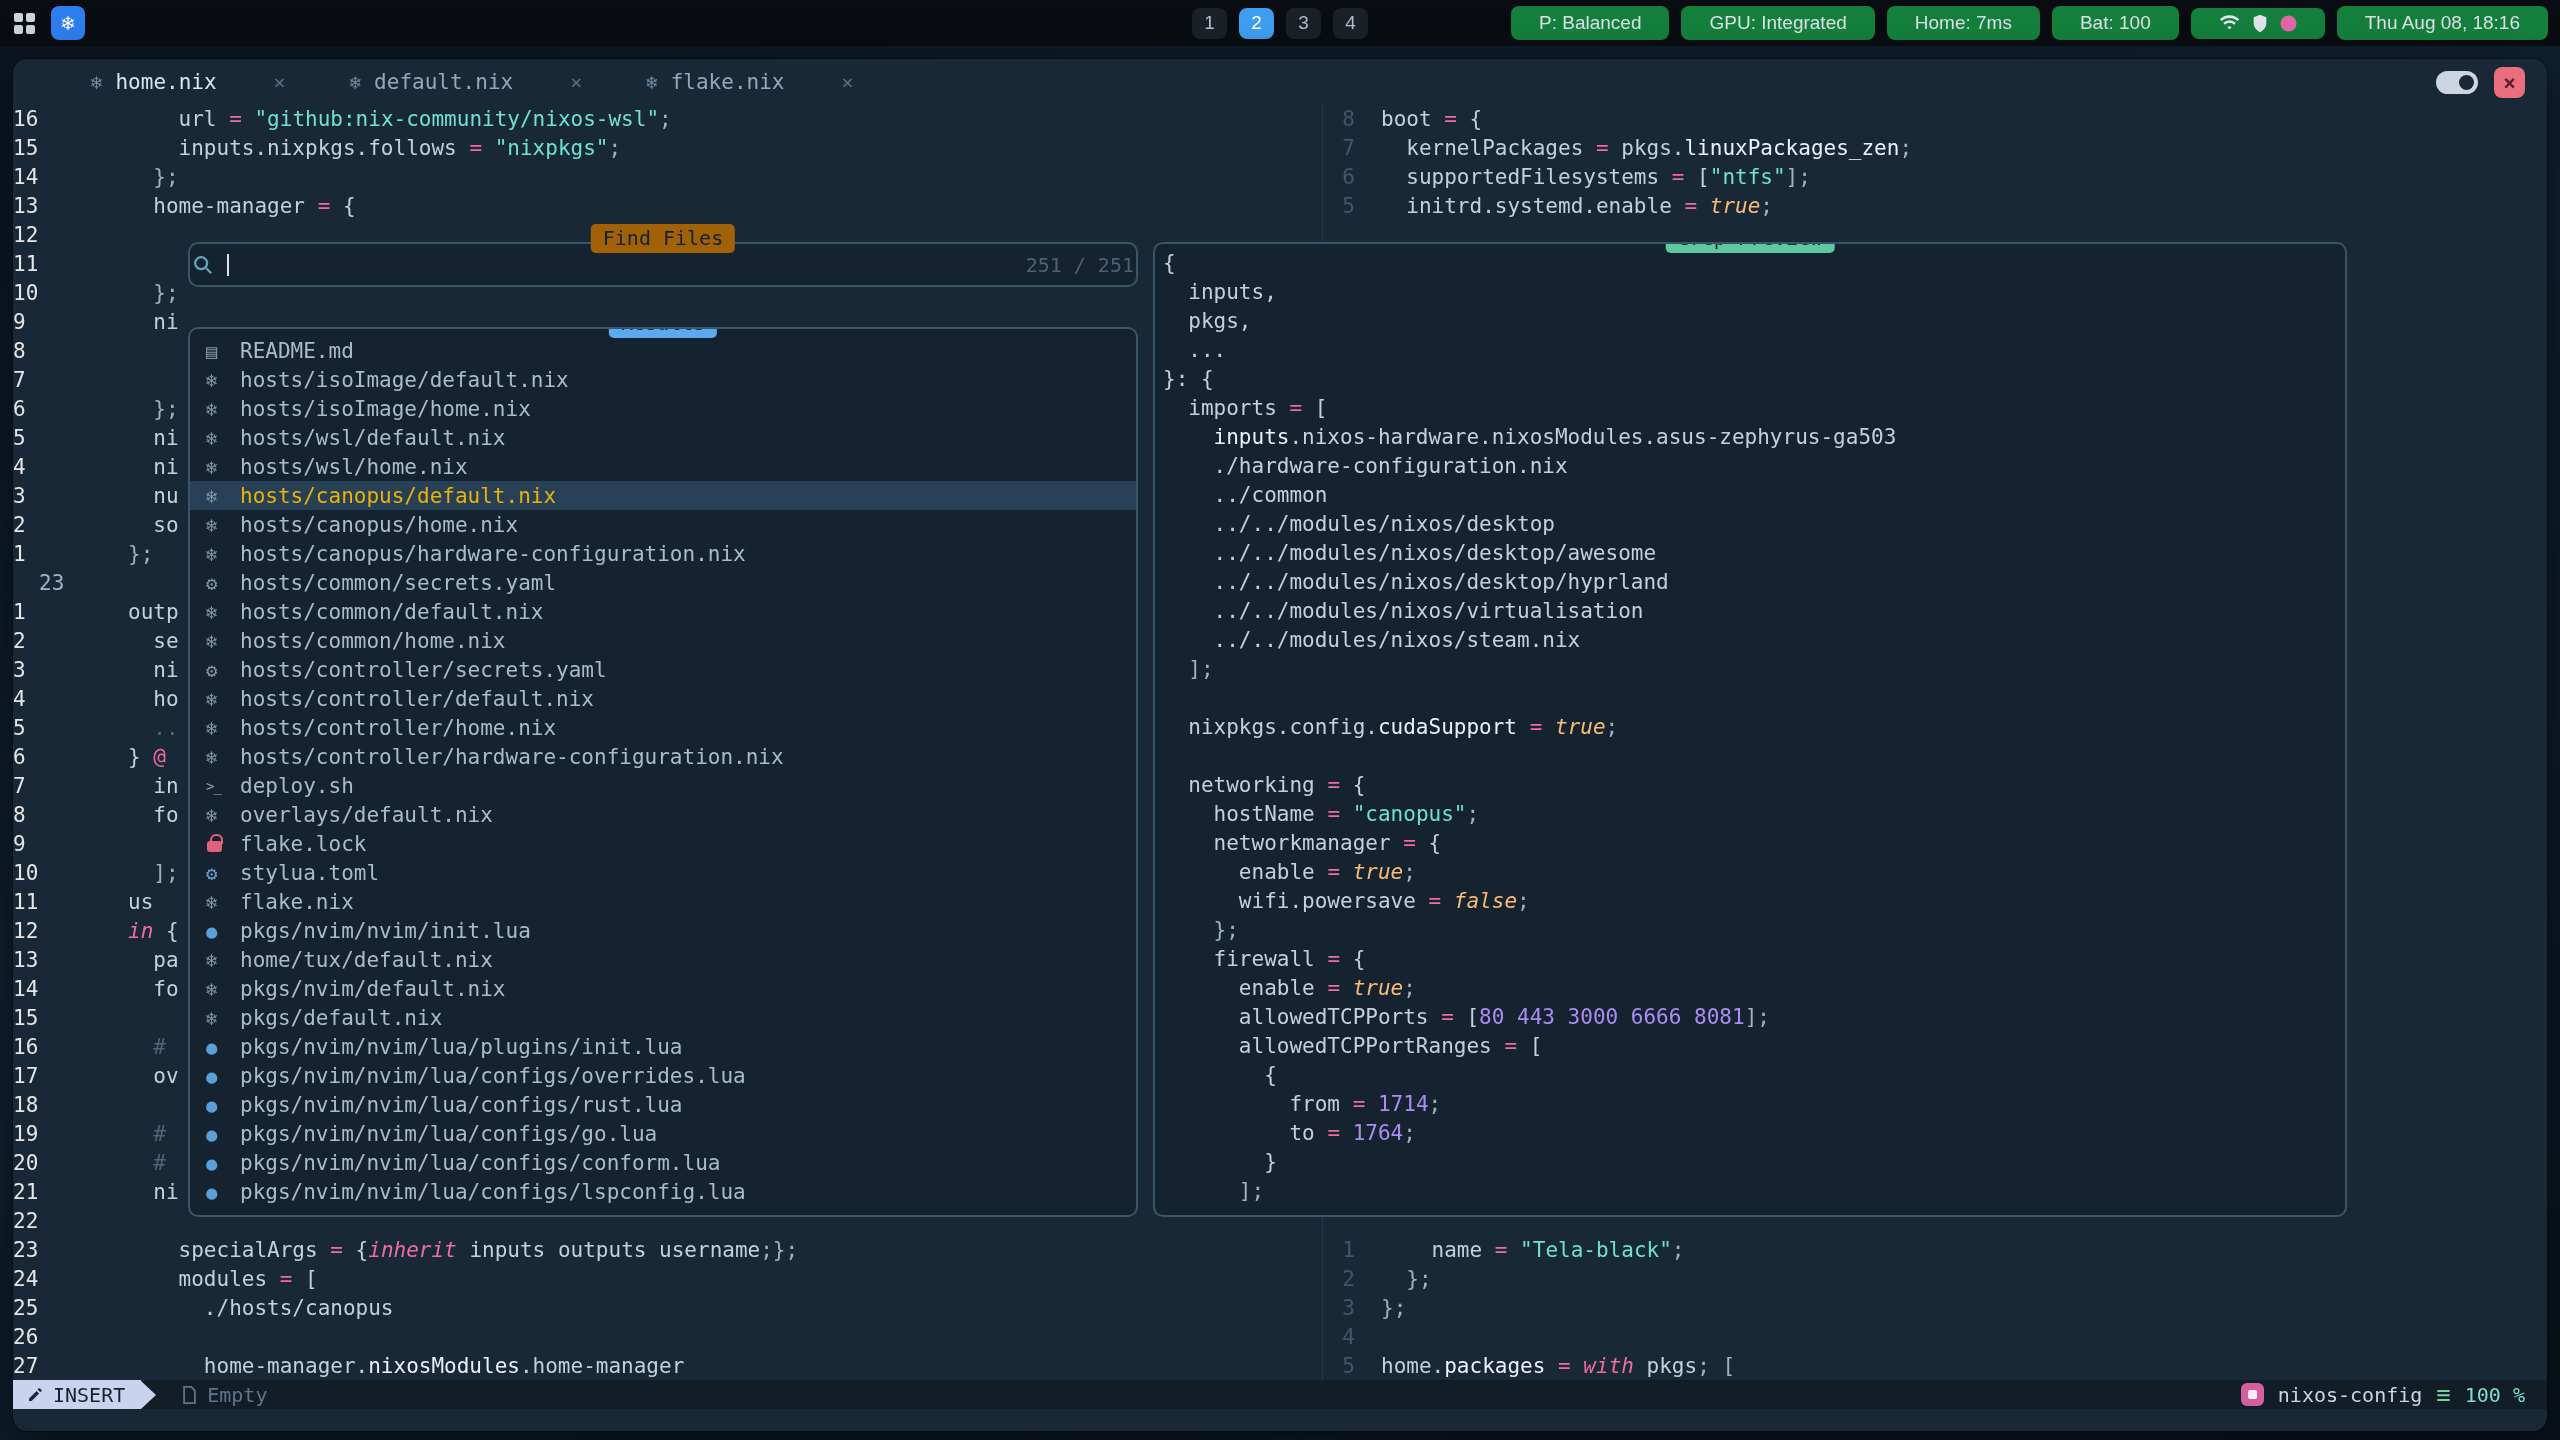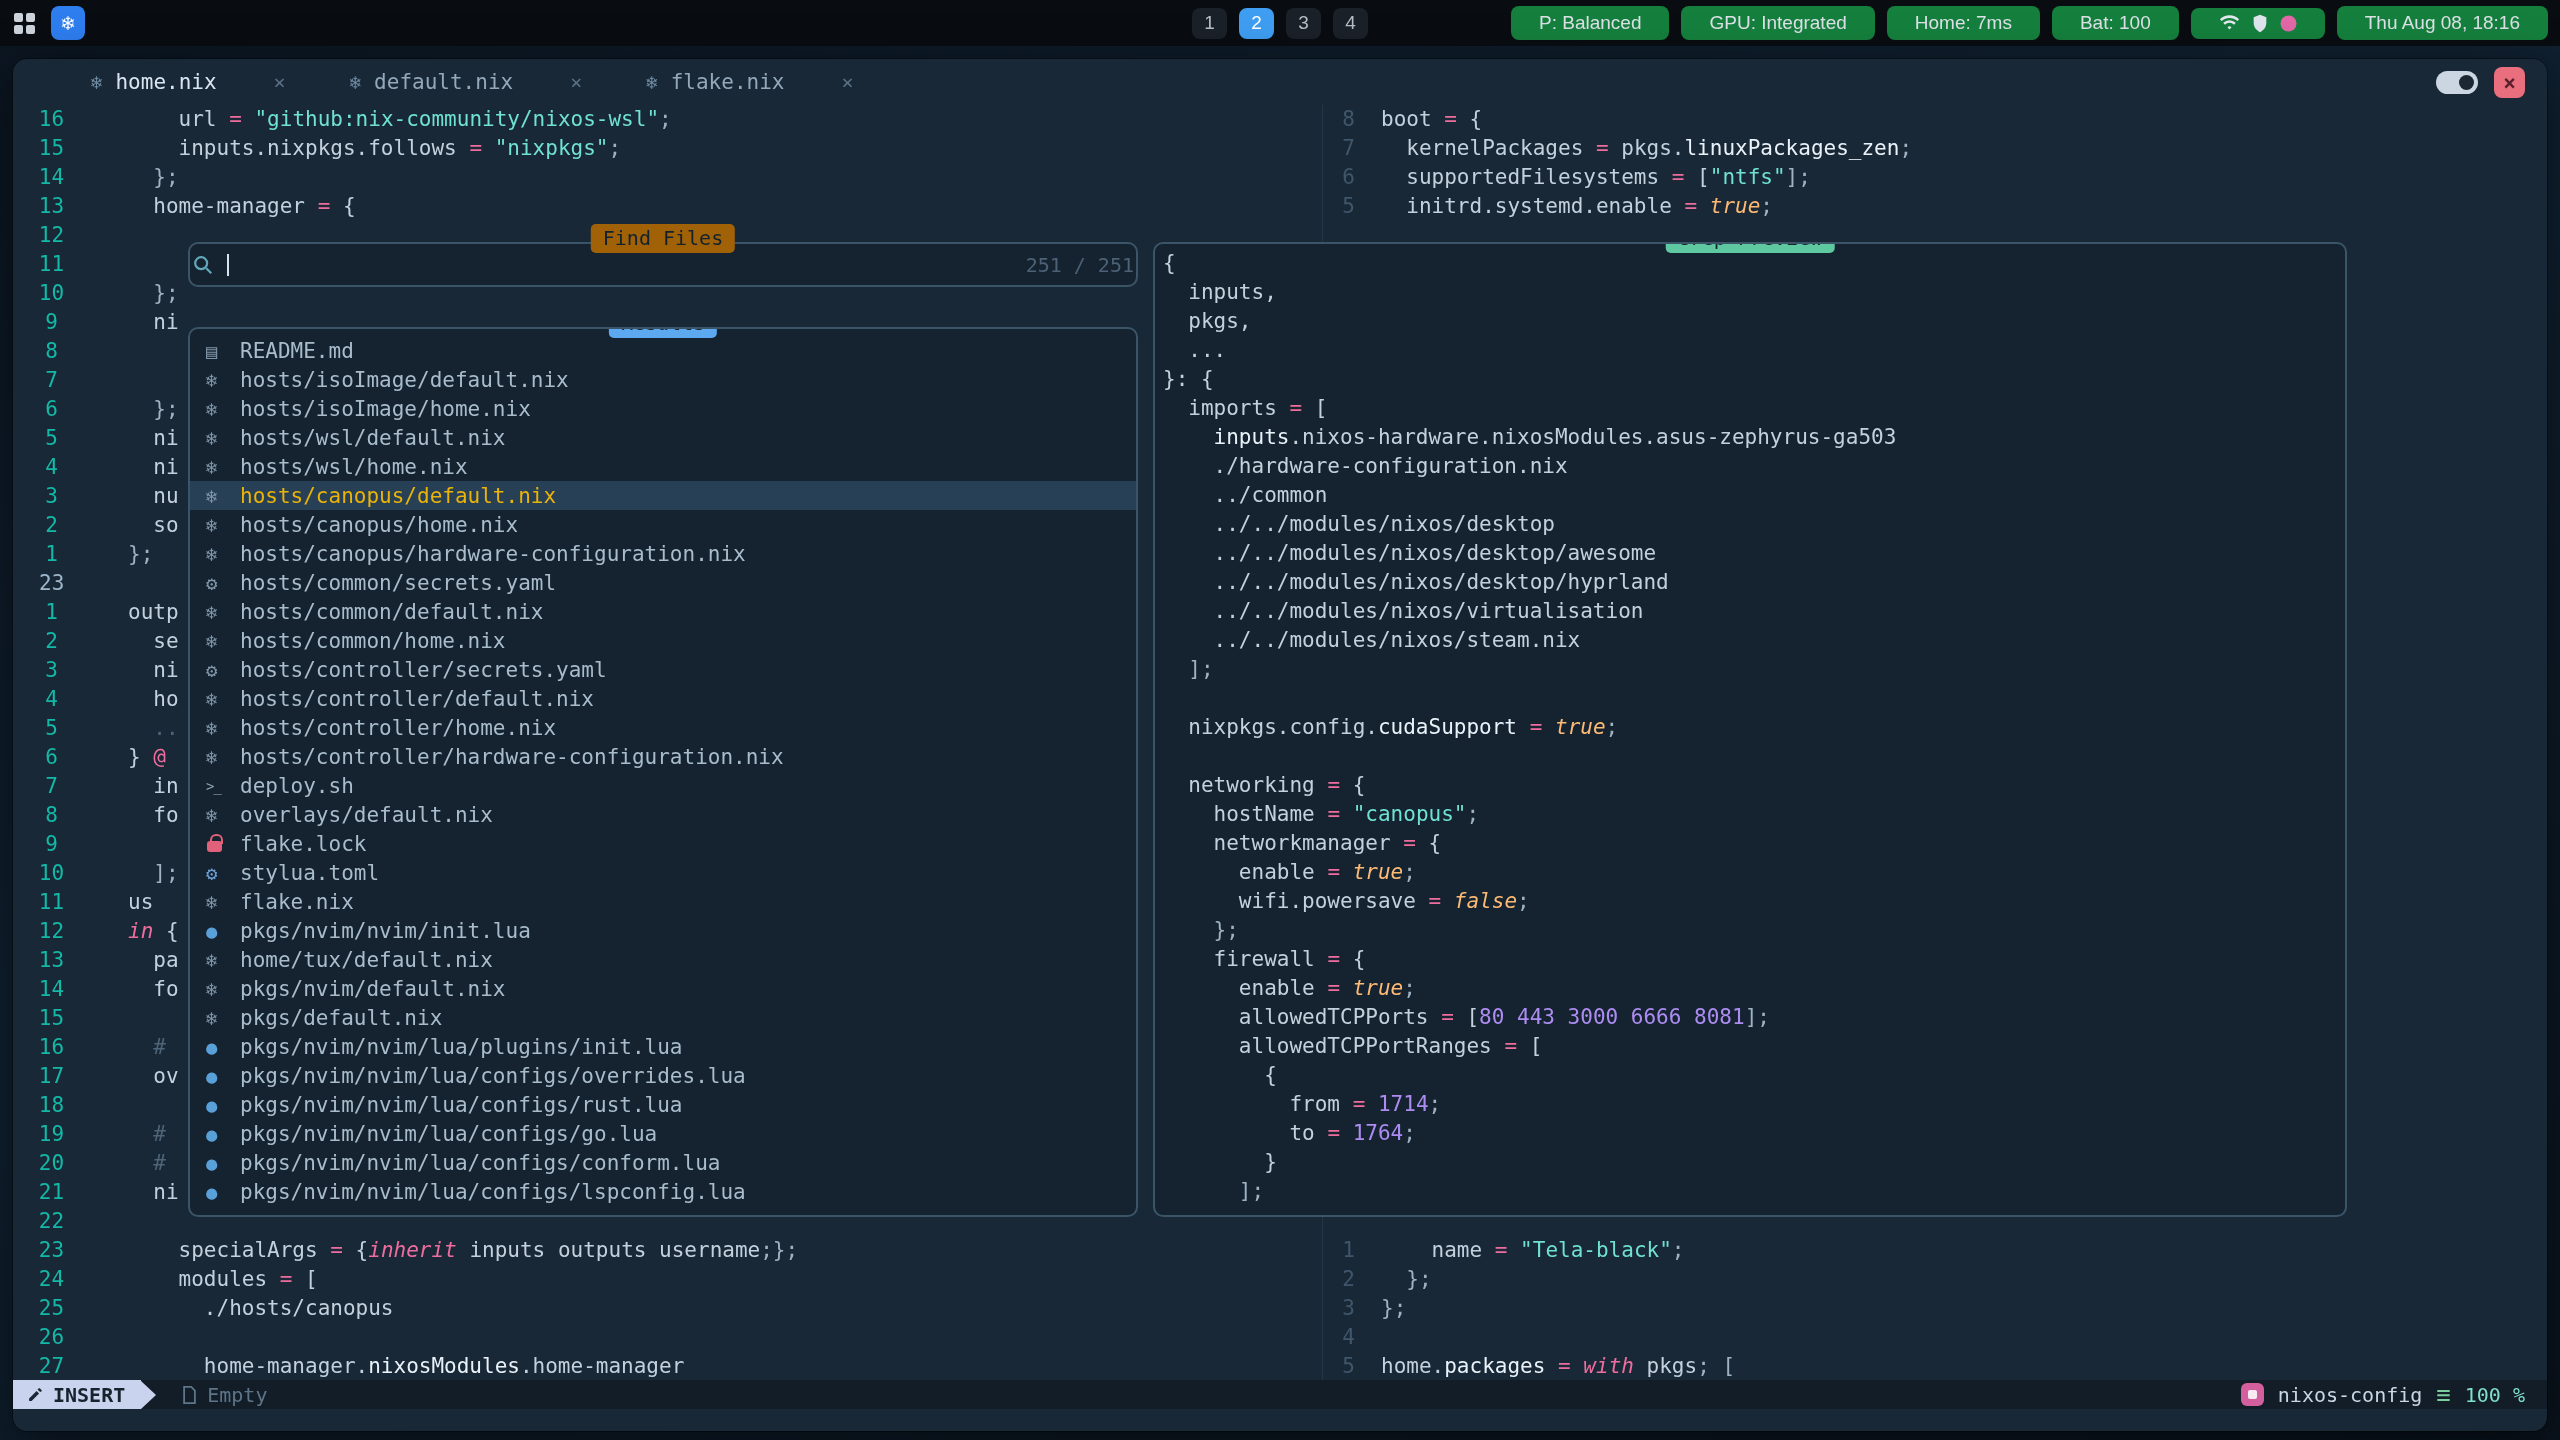--- a/index.html
+++ b/index.html
@@ -32,21 +32,21 @@
   .wtoggle{width:42px;height:23px;background:#ccd6e2;border-radius:12px;position:relative;cursor:pointer}
   .wtoggle::after{content:"";position:absolute;right:4px;top:4px;width:15px;height:15px;border-radius:50%;background:#1d2733}
   .wclose{width:31px;height:31px;background:#e96e7e;border-radius:8px;color:#5a1f2b;font-size:21px;font-weight:bold;
     display:flex;align-items:center;justify-content:center;cursor:pointer}
   
   .pane{position:absolute;top:46px;font-size:21px;line-height:29px}
   .pane-left{left:0;width:1308px}
   .pane-right{left:1292px;width:1242px}
   .vsep{position:absolute;left:1309px;top:46px;height:1275px;width:1px;background:#223646}
   .crow{height:29px;display:flex;align-items:center;white-space:pre}
-  .pane-left .ln{flex:0 0 77px;text-align:center;color:#14b8a6}
+  .pane-left .ln{flex:0 0 77px;text-align:left;color:#e5e5e5}
   .pane-left .codeline{margin-left:38px}
   .pane-right .ln{flex:0 0 50px;text-align:right;color:#3f566b}
   .pane-right .codeline{margin-left:26px}
   .ln.cur{text-align:left;padding-left:26px;color:#9db7ca}
   .codeline{white-space:pre}
   .tk-v{color:#c3d1dd}.tk-f{color:#e9f2f9;font-weight:400}.tk-o{color:#ee6d9e}
   .tk-s{color:#6fe2d1}.tk-b{color:#fdba74;font-style:italic}.tk-n{color:#ad8cf2}
   .tk-d{color:#4e6478}.tk-p{color:#9fb2c2}.tk-k{color:#ee6d9e;font-style:italic}
   
   .float{position:absolute;background:#152330;border:2px solid #3a5468;border-radius:10px}
@@ -70,21 +70,21 @@
   .fi-shell::before{content:">_";color:#93a8b8;font-size:14px;letter-spacing:-1px}
   .fi-lock::before{content:"";position:absolute;top:5px;left:4px;width:9px;height:8px;
     border:2.5px solid #e06179;border-bottom:none;border-radius:6px 6px 0 0}
   .fi-lock::after{content:"";position:absolute;top:12px;left:1px;width:15px;height:11px;background:#e06179;border-radius:3px}
   .preview{left:1140px;top:183px;width:1194px;height:975px;overflow:hidden}
   .plines{padding:5px 0 0 8px;font-size:21px;line-height:29px}
   
   .statusline{position:absolute;left:0;top:1321px;width:100%;height:29px;background:#121d28;
     display:flex;align-items:center;font-size:20px}
   .mode{height:29px;display:flex;align-items:center;gap:9px;background:#c9d3ee;color:#18222e;
-    font-weight:bold;padding:0 16px 0 14px}
+    font-weight:normal;padding:0 16px 0 14px}
   .mode-arrow{width:0;height:0;border-top:14.5px solid transparent;border-bottom:14.5px solid transparent;border-left:15px solid #c9d3ee}
   .bufinfo{display:flex;align-items:center;gap:10px;margin-left:26px;color:#5d7588}
   .sl-right{margin-left:auto;display:flex;align-items:center;gap:14px;padding-right:22px}
   .proj-badge{width:23px;height:23px;background:#d45f9e;border-radius:6px;position:relative}
   .proj-badge::after{content:"";position:absolute;left:7px;top:7px;width:9px;height:9px;background:rgba(255,255,255,.88);border-radius:2px}
   .proj{color:#c9d7e2}
   .lines-ico{color:#7bcf9c;font-size:24px;line-height:24px}
   .pct{color:#7fe0cc}
 </style>
 </head>

